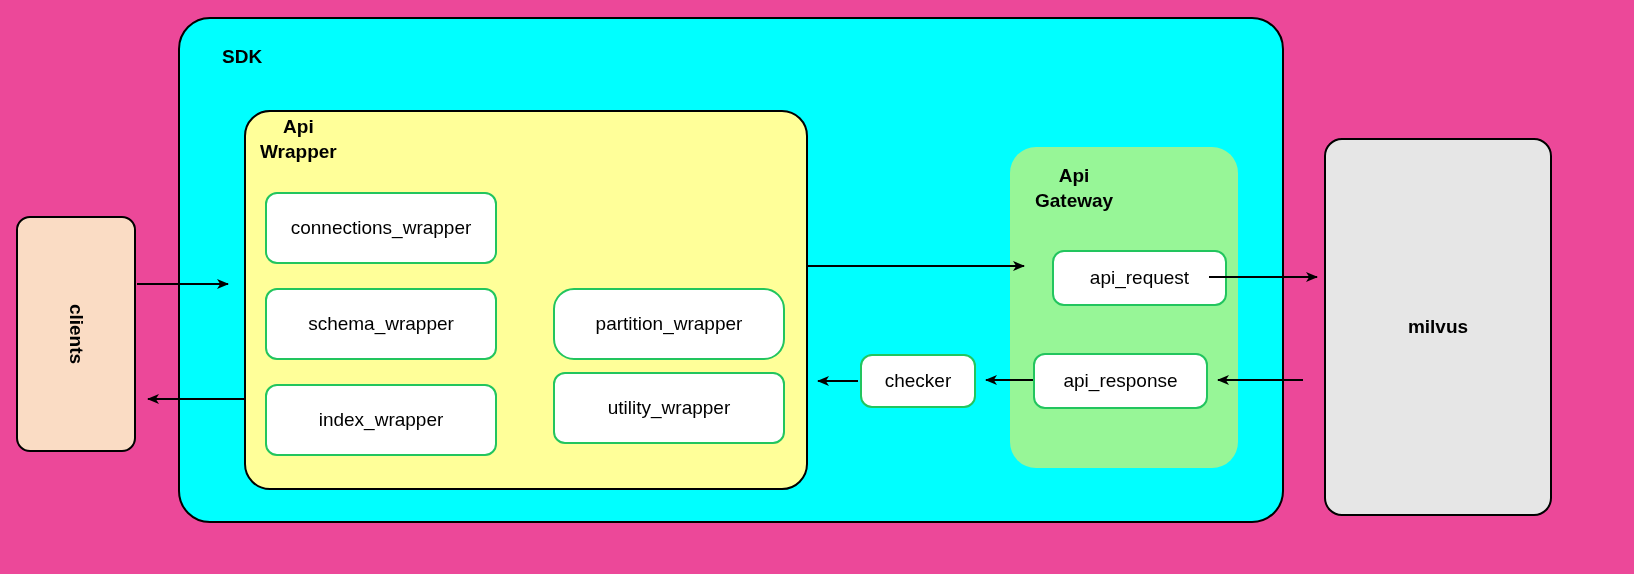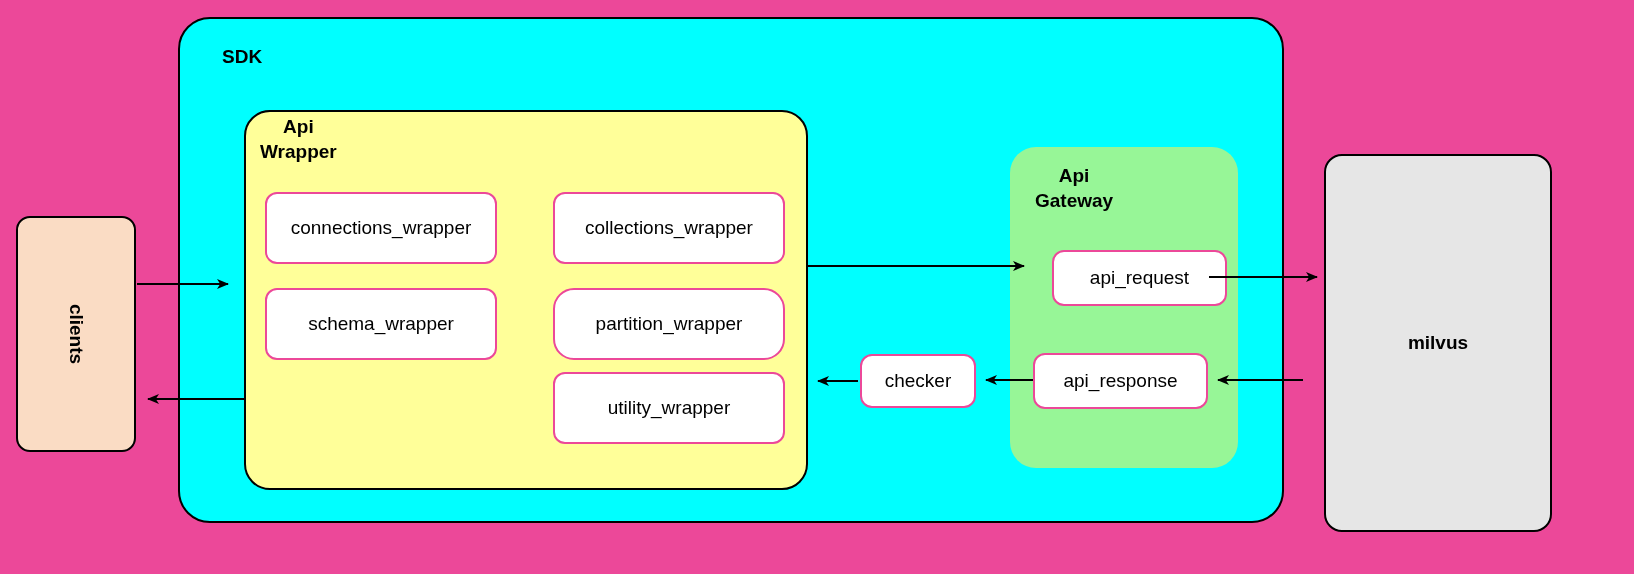--- a/index.html
+++ b/index.html
@@ -60,21 +60,21 @@
   }
   .sdk-title { left: 222px; top: 44px; }
   .apiwrapper-title { left: 260px; top: 114px; }
   .apigateway-title { left: 1035px; top: 163px; }
 
   
   .node {
     position: absolute;
     box-sizing: border-box;
     background: #ffffff;
-    border: 2px solid #ec4899;
+    border: 2px solid #22c55e;
     border-radius: 12px;
     display: flex;
     align-items: center;
     justify-content: center;
     font-size: 19px;
     color: #000000;
   }
   .wrap-node { width: 232px; height: 72px; }
   .gw-node  { width: 175px; height: 56px; }
 
@@ -113,21 +113,21 @@
     font-weight: bold;
     font-size: 19px;
     color: #000000;
   }
   .clients-label span {
     transform: rotate(90deg);
     white-space: nowrap;
   }
   .milvus-box {
     left: 1324px;
-    top: 154px;
+    top: 138px;
     width: 228px;
     height: 378px;
     background: #e6e6e6;
     border: 2px solid #000000;
     border-radius: 18px;
     display: flex;
     align-items: center;
     justify-content: center;
     font-weight: bold;
     font-size: 19px;
@@ -153,23 +153,23 @@
 
   <div class="box apigateway-box"></div>
 
   <div class="container-title sdk-title">SDK</div>
   <div class="container-title apiwrapper-title">Api
 Wrapper</div>
   <div class="container-title apigateway-title">Api
 Gateway</div>
 
   <div class="node wrap-node n-connections">connections_wrapper</div>
-  <div class="node wrap-node n-collections">collections_wrapper</div>
   <div class="node wrap-node n-schema">schema_wrapper</div>
   <div class="node wrap-node n-partition">partition_wrapper</div>
+  <div class="node wrap-node n-index">index_wrapper</div>
   <div class="node wrap-node n-utility">utility_wrapper</div>
 
   <div class="node n-checker">checker</div>
 
   <div class="node gw-node n-apireq">api_request</div>
   <div class="node gw-node n-apires">api_response</div>
 
   <div class="box clients-box"></div>
   <div class="clients-label">
     <span>clients</span>

